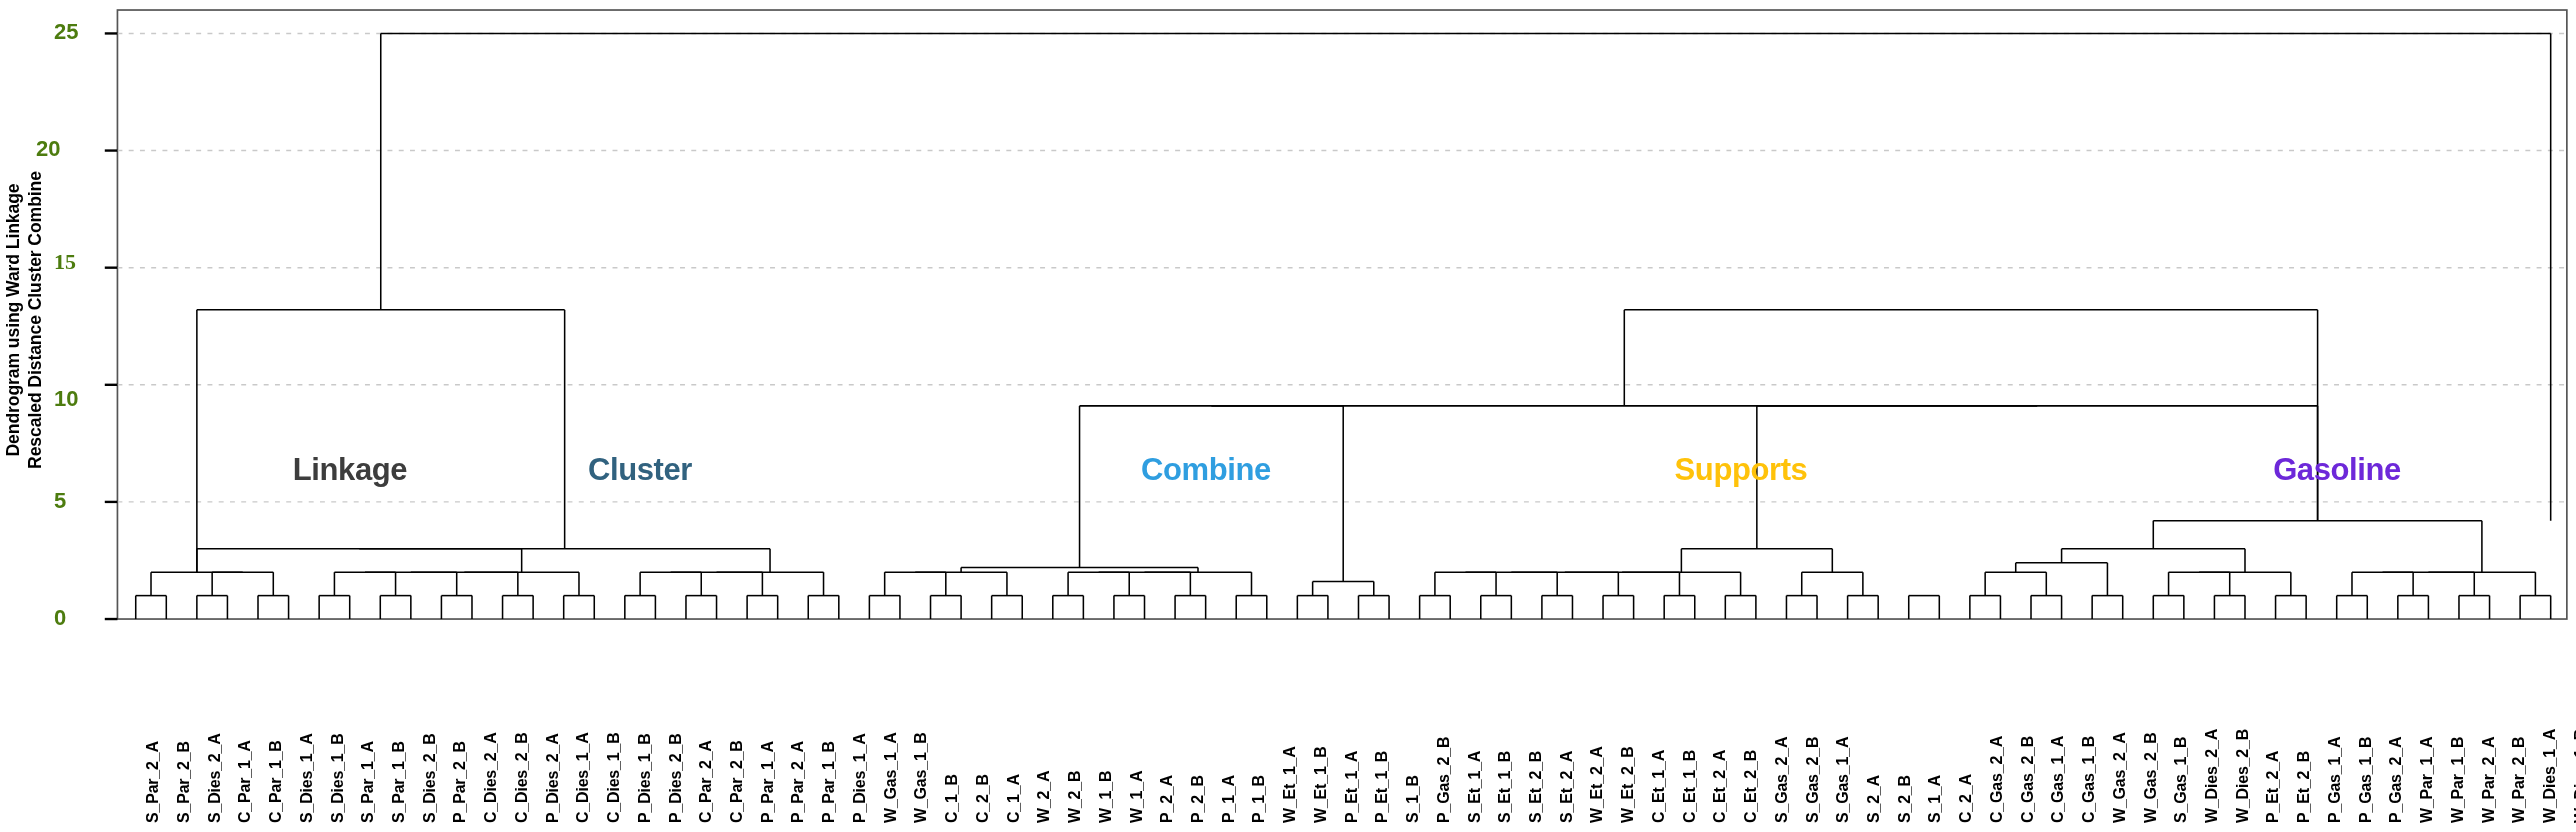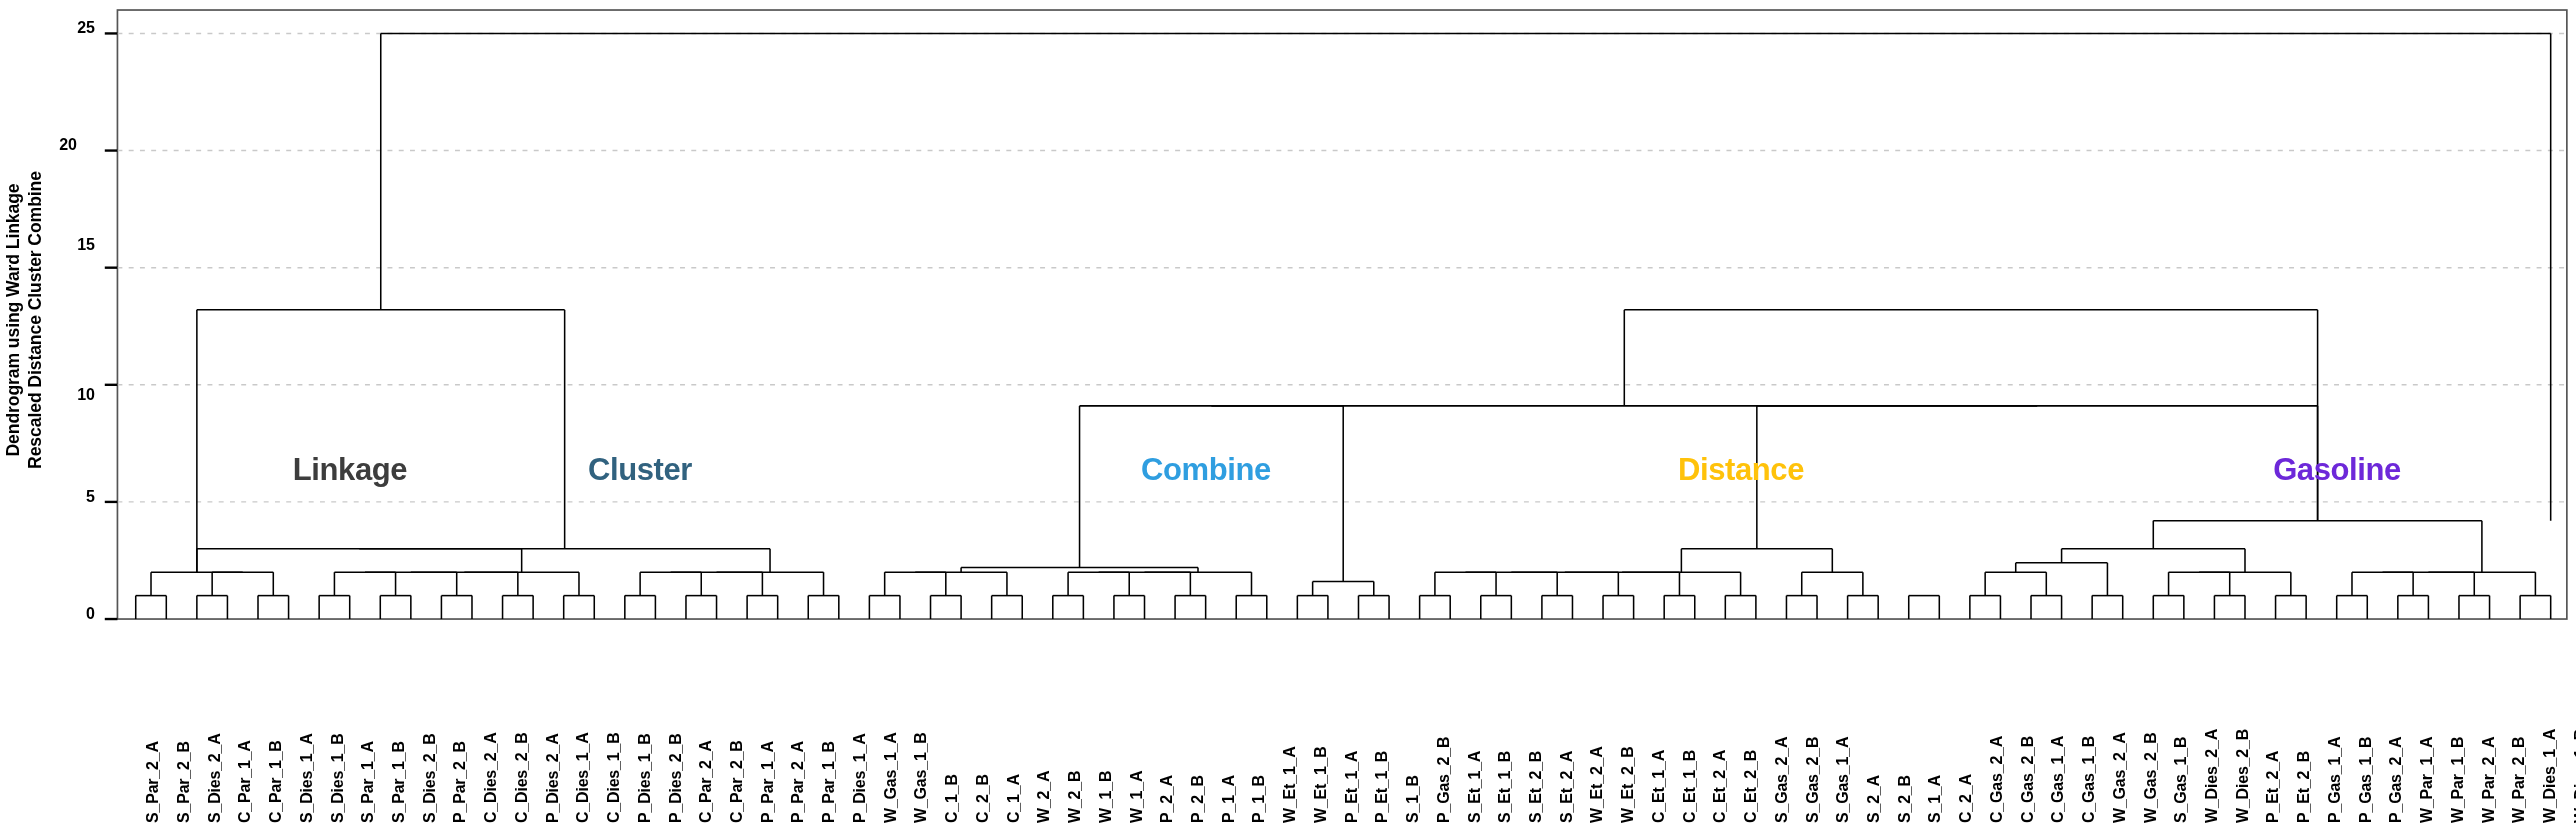--- a/index.html
+++ b/index.html
@@ -21,24 +21,24 @@
     text-align:center;
     font-size:17.6px;
     font-weight:bold;
     color:#000;
     line-height:1.25;
     letter-spacing:-0.1px;
   }
 
   .tick-label{
     position:absolute;
-    font-size:16px;
+    font-size:22px;
     font-weight:bold;
-    color:#000000;
-    text-align:right;
+    color:#4d7c0f;
+    text-align:left;
     width:41px;
   }
 
   .clabel{
     position:absolute;
     font-size:31px;
     font-weight:bold;
     white-space:nowrap;
     transform:translateX(-50%);
     letter-spacing:-0.4px;
@@ -321,29 +321,29 @@
       <line x1="2309.7051028481014" y1="440.33846153846156" x2="3295.5537974683543" y2="440.33846153846156" stroke-width="2.2" stroke="#000000"></line>
       <line x1="541.4260284810127" y1="440.33846153846156" x2="541.4260284810127" y2="47.307692307692264" stroke-width="2.2" stroke="#000000"></line>
       <line x1="3627" y1="740.1076923076923" x2="3627" y2="47.307692307692264" stroke-width="2.2" stroke="#000000"></line>
       <line x1="541.4260284810127" y1="47.307692307692264" x2="3627" y2="47.307692307692264" stroke-width="2.2" stroke="#000000"></line>
     </svg>
 
   <div id="ticklayer">
       <div class="tick-label" style="left: 54px; top: 605px;">0</div>
       <div class="tick-label" style="left: 54px; top: 488px;">5</div>
       <div class="tick-label" style="left: 54px; top: 386px;">10</div>
-      <div class="tick-label" style="left: 54px; top: 236px;">15</div>
+      <div class="tick-label" style="left: 54px; top: 249px; font-family: Liberation Serif, serif;">15</div>
       <div class="tick-label" style="left: 36px; top: 136px;">20</div>
       <div class="tick-label" style="left: 54px; top: 19px;">25</div>
     </div>
   <div id="clusterlayer">
       <div class="clabel" style="color: rgb(61, 61, 61); left: 350px; top: 452px;">Linkage</div>
       <div class="clabel" style="color: rgb(49, 98, 127); left: 640px; top: 452px;">Cluster</div>
       <div class="clabel" style="color: rgb(47, 158, 224); left: 1206px; top: 452px;">Combine</div>
-      <div class="clabel" style="color: rgb(255, 194, 10); left: 1741px; top: 452px;">Distance</div>
+      <div class="clabel" style="color: rgb(255, 194, 10); left: 1741px; top: 452px;">Supports</div>
       <div class="clabel" style="color: #6d28d9; left: 2337px; top: 452px;">Gasoline</div>
     </div>
   <div id="leaflayer">
       <div class="leaf-label" style="left: 144px; top: 823px;">S_Par_2_A</div>
       <div class="leaf-label" style="left: 175px; top: 823px;">S_Par_2_B</div>
       <div class="leaf-label" style="left: 206px; top: 823px;">S_Dies_2_A</div>
       <div class="leaf-label" style="left: 236px; top: 823px;">C_Par_1_A</div>
       <div class="leaf-label" style="left: 267px; top: 823px;">C_Par_1_B</div>
       <div class="leaf-label" style="left: 298px; top: 823px;">S_Dies_1_A</div>
       <div class="leaf-label" style="left: 329px; top: 823px;">S_Dies_1_B</div>

